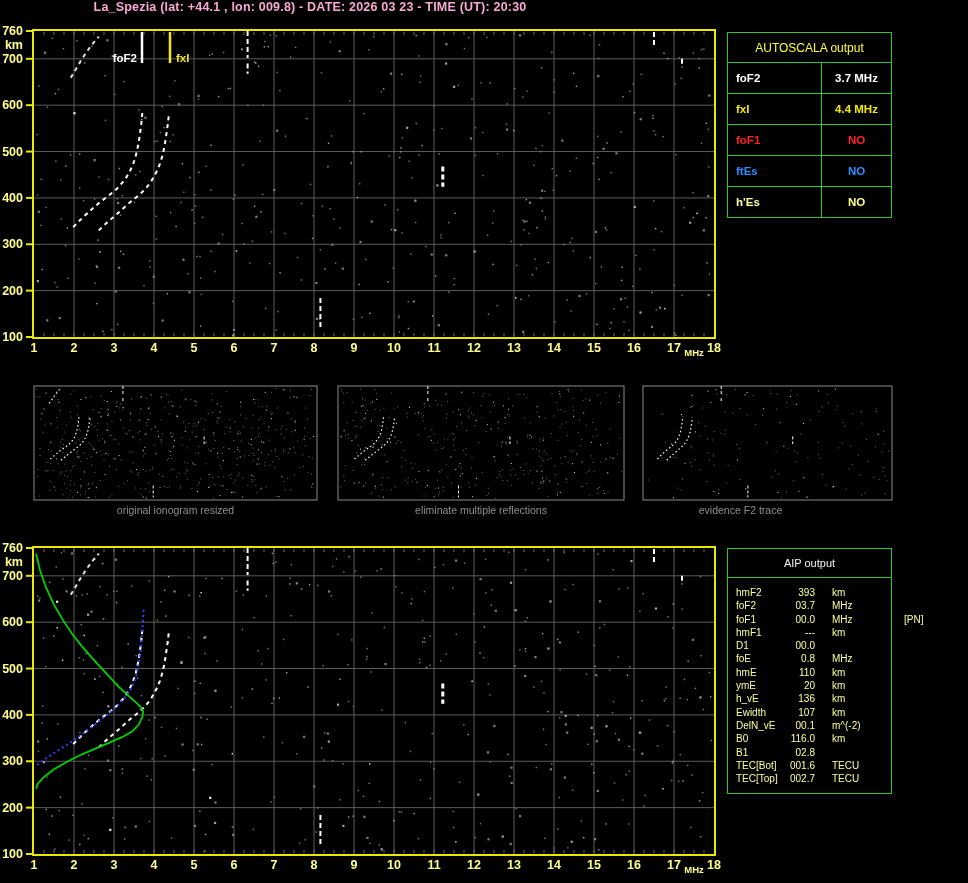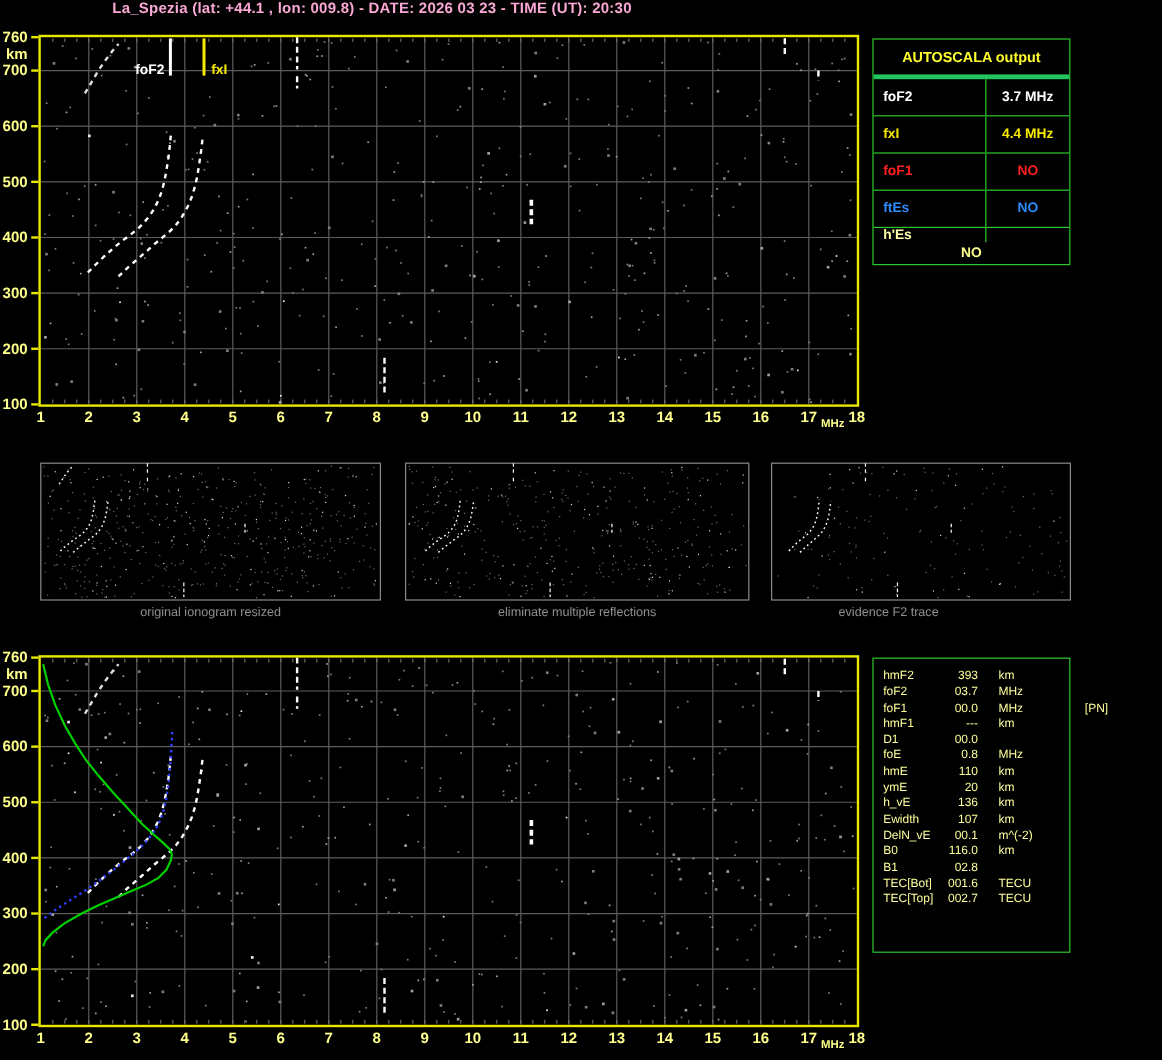--- a/index.html
+++ b/index.html
@@ -8,24 +8,24 @@
   #gfx{position:absolute;left:0;top:0;}
   .page-title{position:absolute;left:60px;top:0px;width:500px;height:16px;
 _    text-align:center;}
   .page-title{color:#f9a8d4;font-size:12.5px;font-weight:bold;letter-spacing:0.2px;
     font-family:"Liberation Sans",sans-serif;text-align:center;line-height:15px;}
   .caption{position:absolute;color:#8f8f8f;font-size:10.5px;text-align:center;
     font-family:"Liberation Sans",sans-serif;}
   
   .as-table{position:absolute;left:727px;top:32px;width:163px;background:#000;
     border:1px solid #2ec82e;}
-  .as-header{height:29px;border-bottom:4px solid #22c55e;display:flex;align-items:center;
-    justify-content:center;color:#ffff2e;font-weight:bold;font-size:12px;}
+  .as-header{height:29px;border-bottom:1px solid #22c55e;display:flex;align-items:center;
+    justify-content:center;color:#ffff2e;font-weight:normal;font-size:12px;}
   .as-row{display:flex;height:30px;border-bottom:1px solid #2ec82e;}
-  .as-row:last-child{border-bottom:none;flex-direction:column;}
+  .as-row:last-child{border-bottom:none;}
   .as-label{width:85px;border-right:1px solid #2ec82e;display:flex;align-items:center;
     padding-left:8px;font-weight:bold;font-size:11.5px;}
   .as-value{flex:1;display:flex;align-items:center;justify-content:center;
     font-weight:bold;font-size:11.5px;}
   
   .aip-table{position:absolute;left:727px;top:548px;width:163px;height:244px;
     background:#000;border:1px solid #2ec82e;}
   .aip-header{height:28px;border-bottom:1px solid #2ec82e;display:flex;align-items:center;
     justify-content:center;color:#f2f2f2;font-size:11px;}
   .aip-body{position:relative;padding-top:9px;}
@@ -2444,20 +2444,21 @@
           <div class="as-value" style="color: rgb(46, 140, 255);">NO</div>
         </div>
         <div class="as-row">
           <div class="as-label" style="color: rgb(255, 255, 170);">h'Es</div>
           <div class="as-value" style="color: rgb(255, 255, 140);">NO</div>
         </div>
       </div>
   </div>
 
   <div class="aip-table">
+    <div class="aip-header">AIP output</div>
     <div class="aip-body" id="aip-rows">
         <div class="aip-line">
           <span class="aip-label">hmF2</span>
           <span class="aip-value">393</span>
           <span class="aip-unit">km</span>
         </div>
         <div class="aip-line">
           <span class="aip-label">foF2</span>
           <span class="aip-value">03.7</span>
           <span class="aip-unit">MHz</span>

